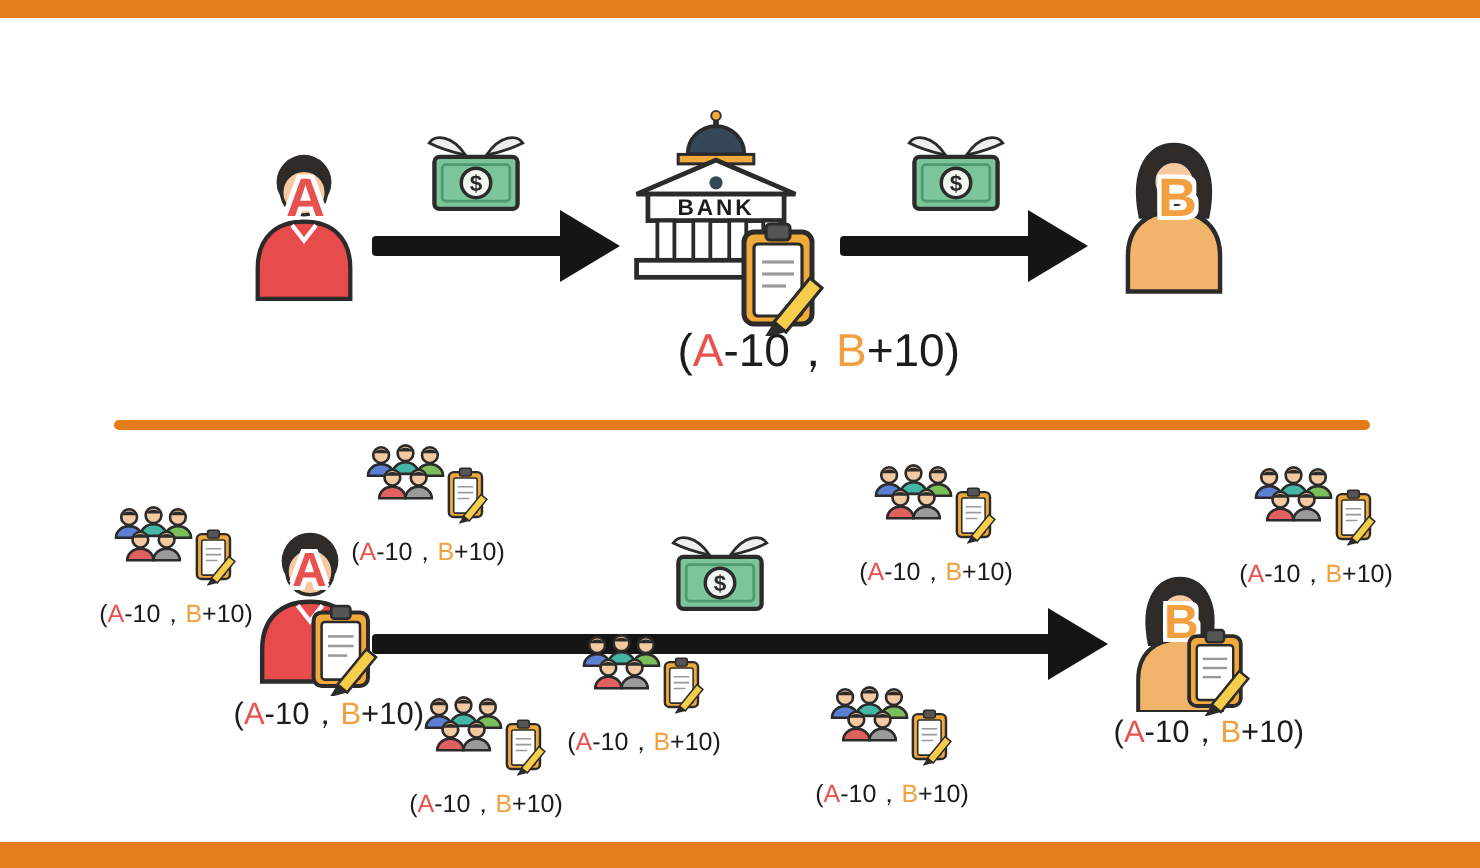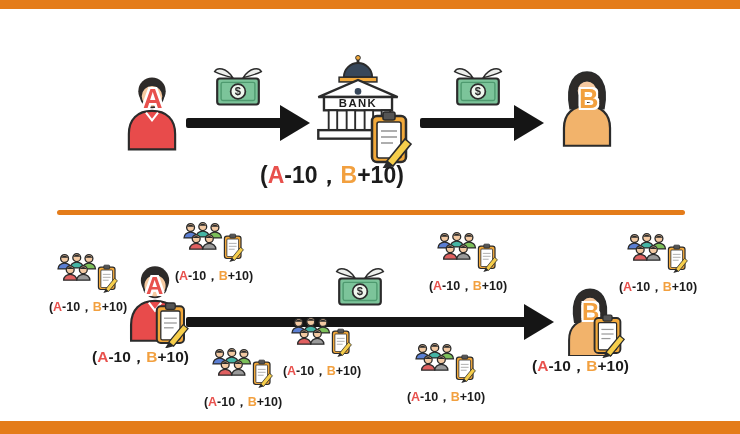--- a/index.html
+++ b/index.html
@@ -18,21 +18,21 @@
   .arrow{position:absolute;height:36px;z-index:1;}
   .arrow .shaft{position:absolute;left:0;right:26px;top:13px;height:10px;background:#151515;border-radius:2px;}
   .arrow .head{position:absolute;right:0;top:0;width:0;height:0;
     border-top:18px solid transparent;border-bottom:18px solid transparent;border-left:30px solid #151515;}
   
   .figure-letter{position:absolute;font-weight:bold;line-height:1;
     text-shadow:-2px -2px 0 #fff,2px -2px 0 #fff,-2px 2px 0 #fff,2px 2px 0 #fff,0 -2px 0 #fff,0 2px 0 #fff,-2px 0 0 #fff,2px 0 0 #fff;}
   .letter-a{color:var(--letter_red,#E8514D);}
   .letter-b{color:var(--letter_orange,#F2A03F);}
   
-  .tx{font-weight:bold;text-align:left;white-space:nowrap;color:var(--ink,#1c1c1c);}
+  .tx{font-weight:normal;text-align:right;white-space:nowrap;color:var(--ink,#1c1c1c);}
   .tx .tx-a{color:var(--letter_red,#E8514D);}
   .tx .tx-b{color:var(--letter_orange,#F2A03F);}
   .tx.big{font-size:23px;}
   .tx.mid{font-size:15.5px;}
   .tx.small{font-size:12.5px;}
   
   .node{position:absolute;width:84px;z-index:3;display:flex;flex-direction:column;align-items:center;}
   .node .node-icon{width:64px;height:45px;}
   .node .tx{margin-top:2px;}
   .figure{position:absolute;z-index:2;}

